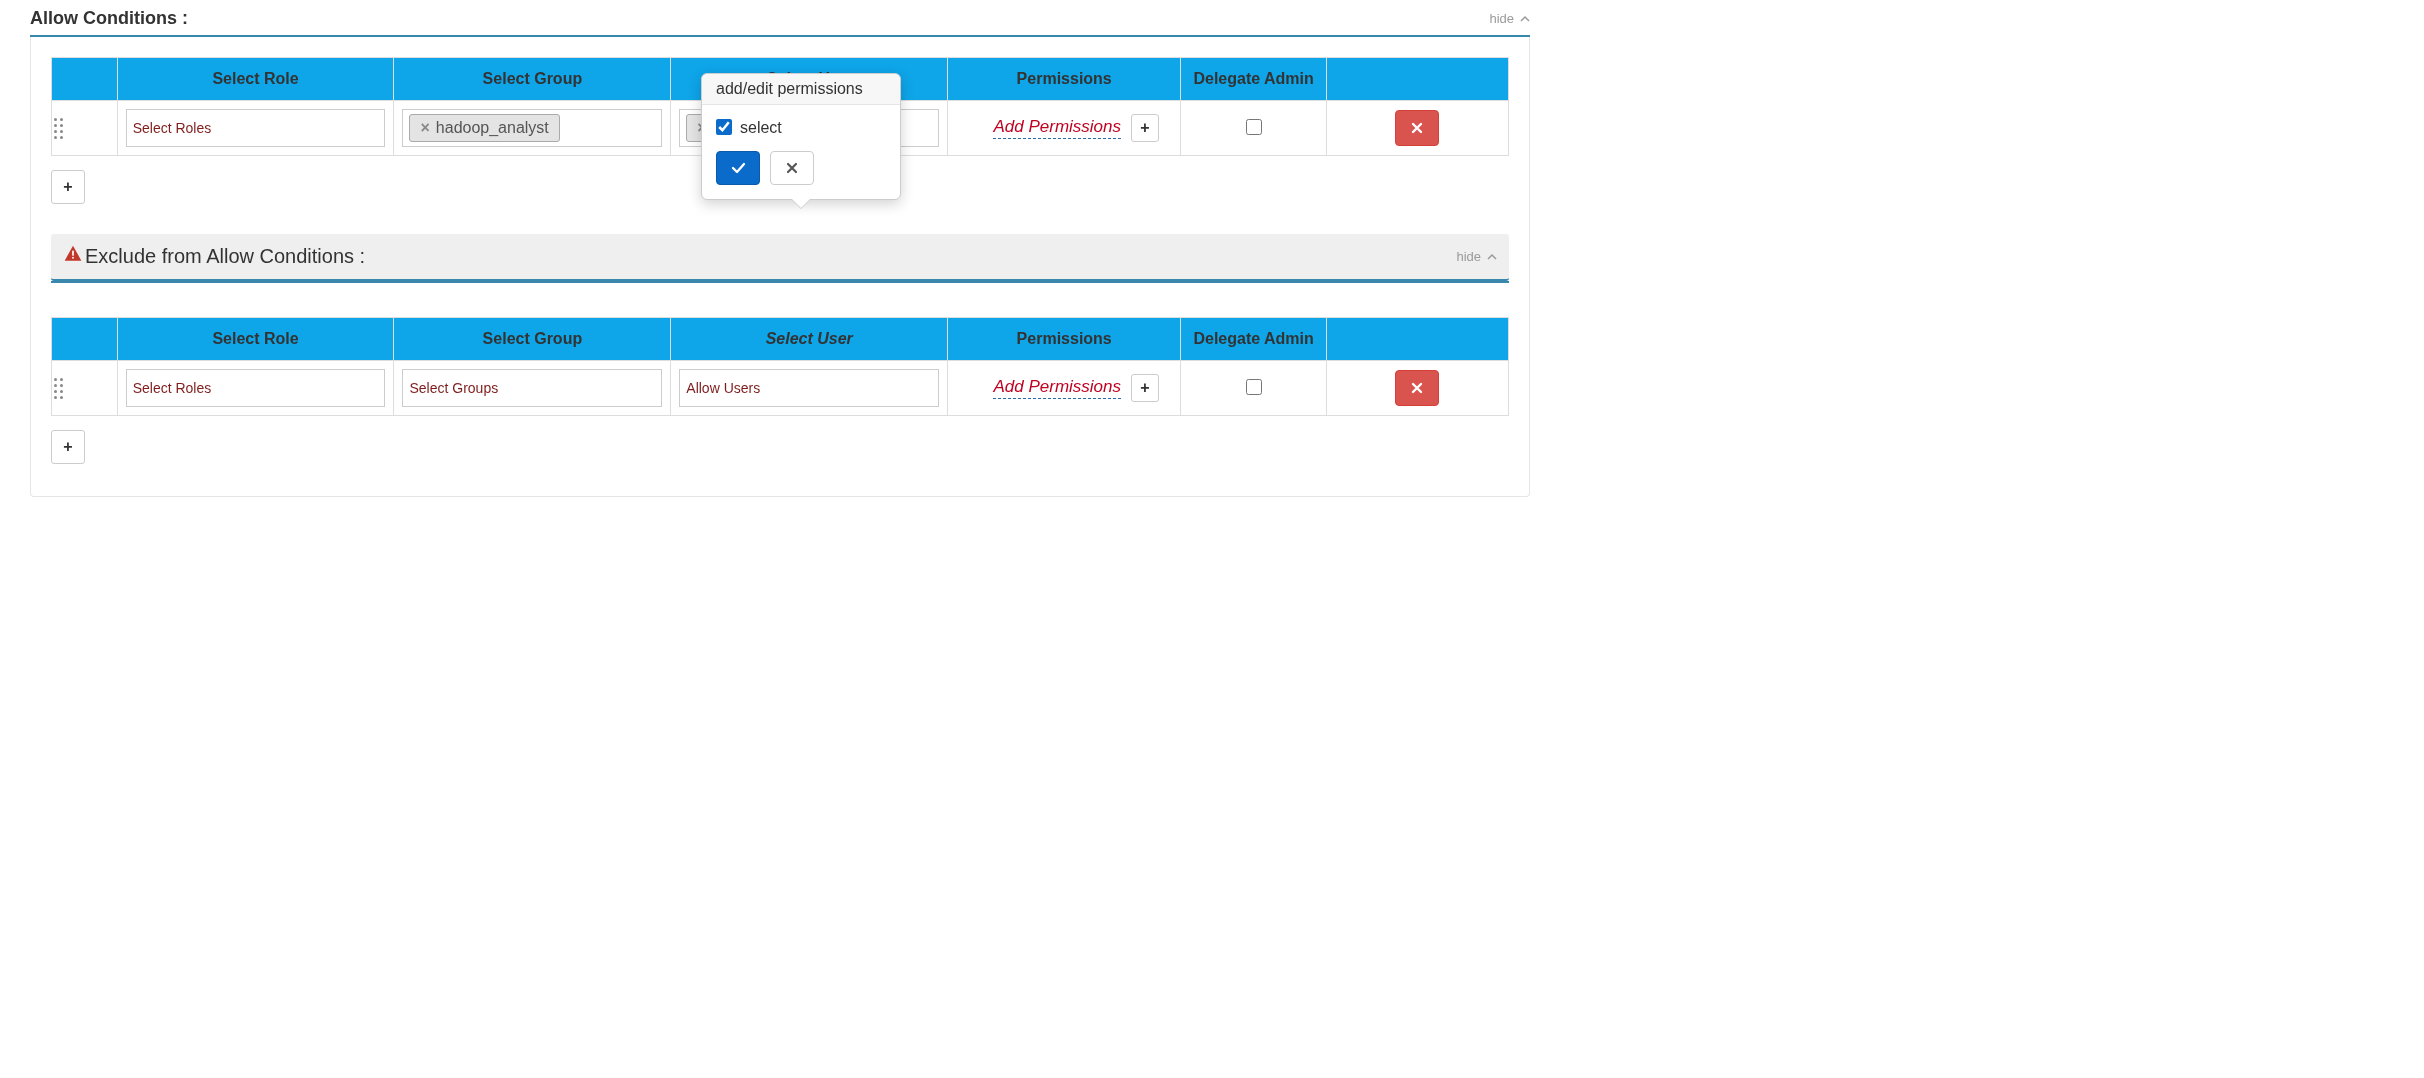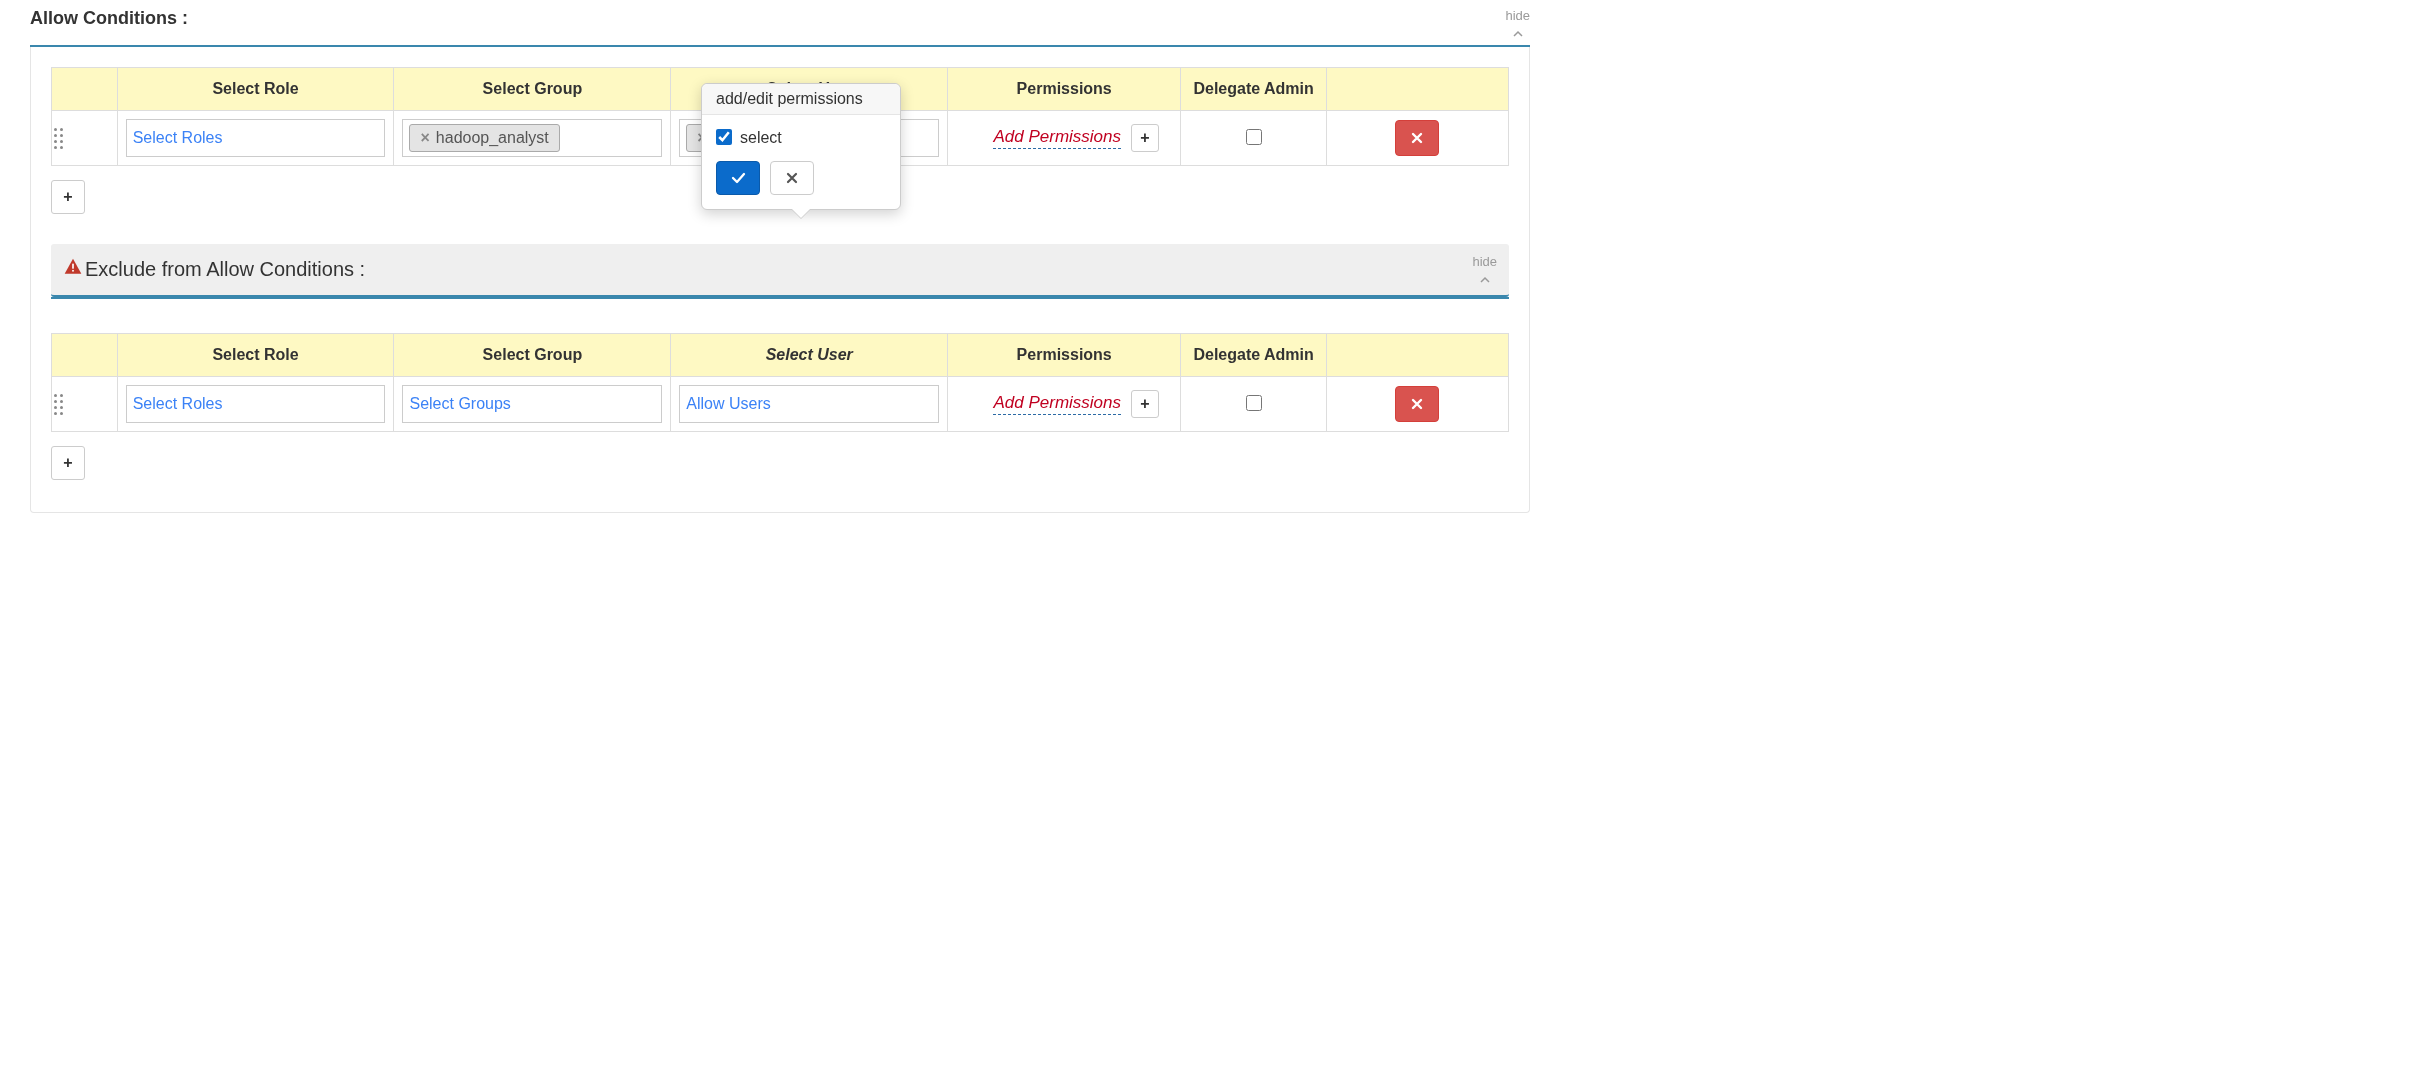--- a/index.html
+++ b/index.html
@@ -8,35 +8,35 @@
 
   .section-header {
     display: flex; justify-content: space-between;
     padding: 8px 0 6px 0;
     border-bottom: 2px solid #3a87ad;
     font-weight: 700; font-size: 18px;
   }
   .section-header.sub {
     background: #efefef; border-radius: 3px; padding: 10px 12px; font-weight: 400; font-size: 20px;
   }
-  .hide-link { font-size: 13px; color:#9a9a9a; font-weight:400; display:flex; align-items:center; gap:6px;flex-direction:column; }
+  .hide-link { font-size: 13px; color:#9a9a9a; font-weight:400; display:flex; align-items:center; gap:6px; }
   .hide-link svg { width:10px; height:10px; }
 
   .panel-body { border: 1px solid #e5e5e5; border-top: none; padding: 20px 20px 32px 20px; border-radius: 0 0 4px 4px; }
 
   table { width: 100%; border-collapse: collapse; }
   th, td { border: 1px solid #ddd; }
-  th { background: #fef9c3; font-weight:700; font-size: 16px; padding: 12px 8px; text-align: center; }
+  th { background: #0ea5e9; font-weight:700; font-size: 16px; padding: 12px 8px; text-align: center; }
   td { padding: 8px; vertical-align: middle; background:#fff; }
   td.center { text-align: center; }
   .drag-dots { display:grid; grid-template-columns:repeat(2,3px); grid-template-rows:repeat(4,3px); gap:3px; }
   .drag-dots i { display:block; width:3px; height:3px; background:#888; border-radius:50%; }
 
   .tag-input { border:1px solid #ccc; width:100%; min-height:38px; display:flex; align-items:center; flex-wrap:wrap; gap:6px; padding: 4px 6px; }
-  .tag-input .placeholder { color:#3b82f6; font-size:16px; }
+  .tag-input .placeholder { color:#7f1d1d; font-size:14px; }
   .tag { display:inline-flex; align-items:center; gap:6px; background:#e4e4e4; border:1px solid #aaa; border-radius:3px; padding: 4px 10px; font-size:16px; color:#555; }
   .tag .tag-x { color:#888; font-weight:bold; }
 
   .add-perm { color:#c00020; font-style:italic; font-size:17px; border-bottom:1px dashed #2b6aa5; padding-bottom:2px;margin-left:24px; }
   .plus-btn, .small-btn {
     display:inline-flex; align-items:center; justify-content:center;
     width:28px; height:28px; border:1px solid #ccc; border-radius:3px; background:#fff;
   }
   .plus-btn.big { width:34px; height:34px; border-color:#ccc; margin-top:14px;}
   .icon-plus::before { content:"+"; font-weight:700; font-size:16px; color:#333; }

